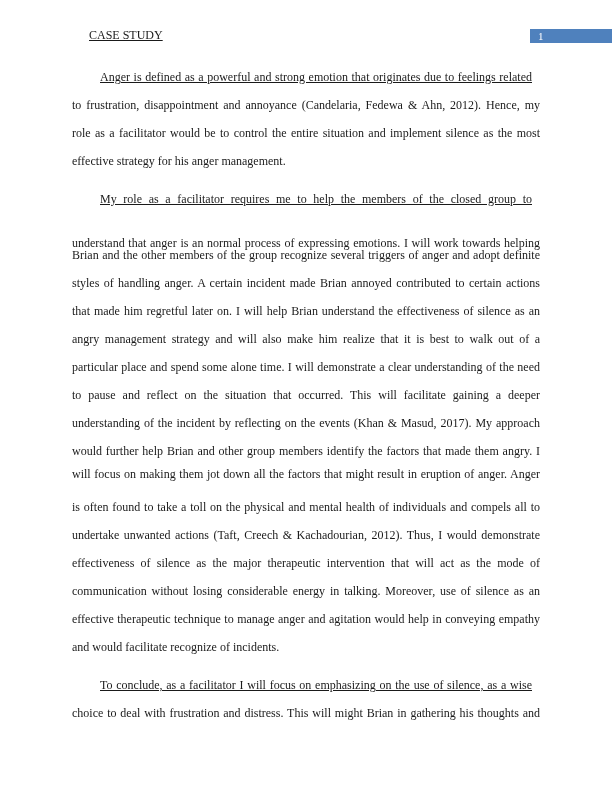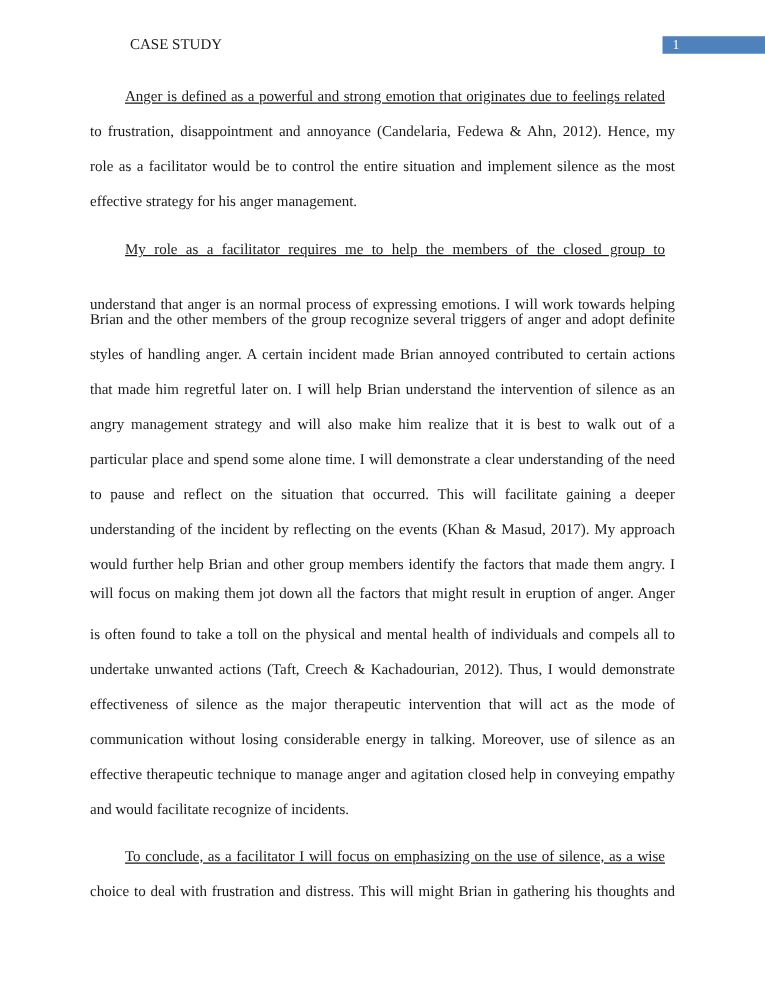--- a/index.html
+++ b/index.html
@@ -1,18 +1,18 @@
 <!DOCTYPE html>
 <html><head>
   <meta charset="utf-8">
   <style>
     html, body { margin: 0; padding: 0; background: #ffffff; }
     body { width: 612px; height: 792px; position: relative; overflow: hidden;
       font-family: "Liberation Serif", "DejaVu Serif", serif; color: #1a1a1a; }
-    .header-title { position: absolute; left: 104px; top: 28px; font-size: 12px; letter-spacing: 0px; }
+    .header-title { position: absolute; left: 89px; top: 28px; font-size: 12px; letter-spacing: 0px; text-decoration: underline; }
     .page-num { position: absolute; left: 530px; top: 29px; width: 82px; height: 14px;
       background: #4f81bd; color: #ffffff; font-size: 11px; line-height: 14px; padding-left: 8px; box-sizing: border-box; }
     .body { position: absolute; left: 72px; top: 0; width: 468px; }
     .line { position: absolute; left: 0; width: 468px; font-size: 12px; line-height: 14px;
       text-align: justify; text-align-last: justify; white-space: nowrap; }
     .line.last { text-align-last: left; }
     .line.indent { left: 28px; width: 432px; text-decoration: underline; }
   </style>
 </head>
 <body>
@@ -27,32 +27,32 @@
     <div class="line" style="top:98px">to frustration, disappointment and annoyance (Candelaria, Fedewa &amp; Ahn, 2012). Hence, my</div>
     <div class="line" style="top:126px">role as a facilitator would be to control the entire situation and implement silence as the most</div>
     <div class="line last" style="top:154px">effective strategy for his anger management.</div>
   </div>
 
   <div>
     <div class="line indent" style="top:192px">My role as a facilitator requires me to help the members of the closed group to</div>
     <div class="line" style="top:236px">understand that anger is an normal process of expressing emotions. I will work towards helping</div>
     <div class="line" style="top:248px">Brian and the other members of the group recognize several triggers of anger and adopt definite</div>
     <div class="line" style="top:276px">styles of handling anger. A certain incident made Brian annoyed contributed to certain actions</div>
-    <div class="line" style="top:304px">that made him regretful later on. I will help Brian understand the intervention of silence as an</div>
+    <div class="line" style="top:304px">that made him regretful later on. I will help Brian understand the effectiveness of silence as an</div>
     <div class="line" style="top:332px">angry management strategy and will also make him realize that it is best to walk out of a</div>
     <div class="line" style="top:360px">particular place and spend some alone time. I will demonstrate a clear understanding of the need</div>
     <div class="line" style="top:388px">to pause and reflect on the situation that occurred. This will facilitate gaining a deeper</div>
     <div class="line" style="top:416px">understanding of the incident by reflecting on the events (Khan &amp; Masud, 2017). My approach</div>
     <div class="line" style="top:444px">would further help Brian and other group members identify the factors that made them angry. I</div>
     <div class="line" style="top:467px">will focus on making them jot down all the factors that might result in eruption of anger. Anger</div>
     <div class="line" style="top:500px">is often found to take a toll on the physical and mental health of individuals and compels all to</div>
     <div class="line" style="top:528px">undertake unwanted actions (Taft, Creech &amp; Kachadourian, 2012). Thus, I would demonstrate</div>
     <div class="line" style="top:556px">effectiveness of silence as the major therapeutic intervention that will act as the mode of</div>
     <div class="line" style="top:584px">communication without losing considerable energy in talking. Moreover, use of silence as an</div>
-    <div class="line" style="top:612px">effective therapeutic technique to manage anger and agitation closed help in conveying empathy</div>
+    <div class="line" style="top:612px">effective therapeutic technique to manage anger and agitation would help in conveying empathy</div>
     <div class="line last" style="top:640px">and would facilitate recognize of incidents.</div>
   </div>
 
   <div>
     <div class="line indent" style="top:678px">To conclude, as a facilitator I will focus on emphasizing on the use of silence, as a wise</div>
     <div class="line" style="top:706px">choice to deal with frustration and distress. This will might Brian in gathering his thoughts and</div>
   </div>
 </div>
 
 </body></html>

